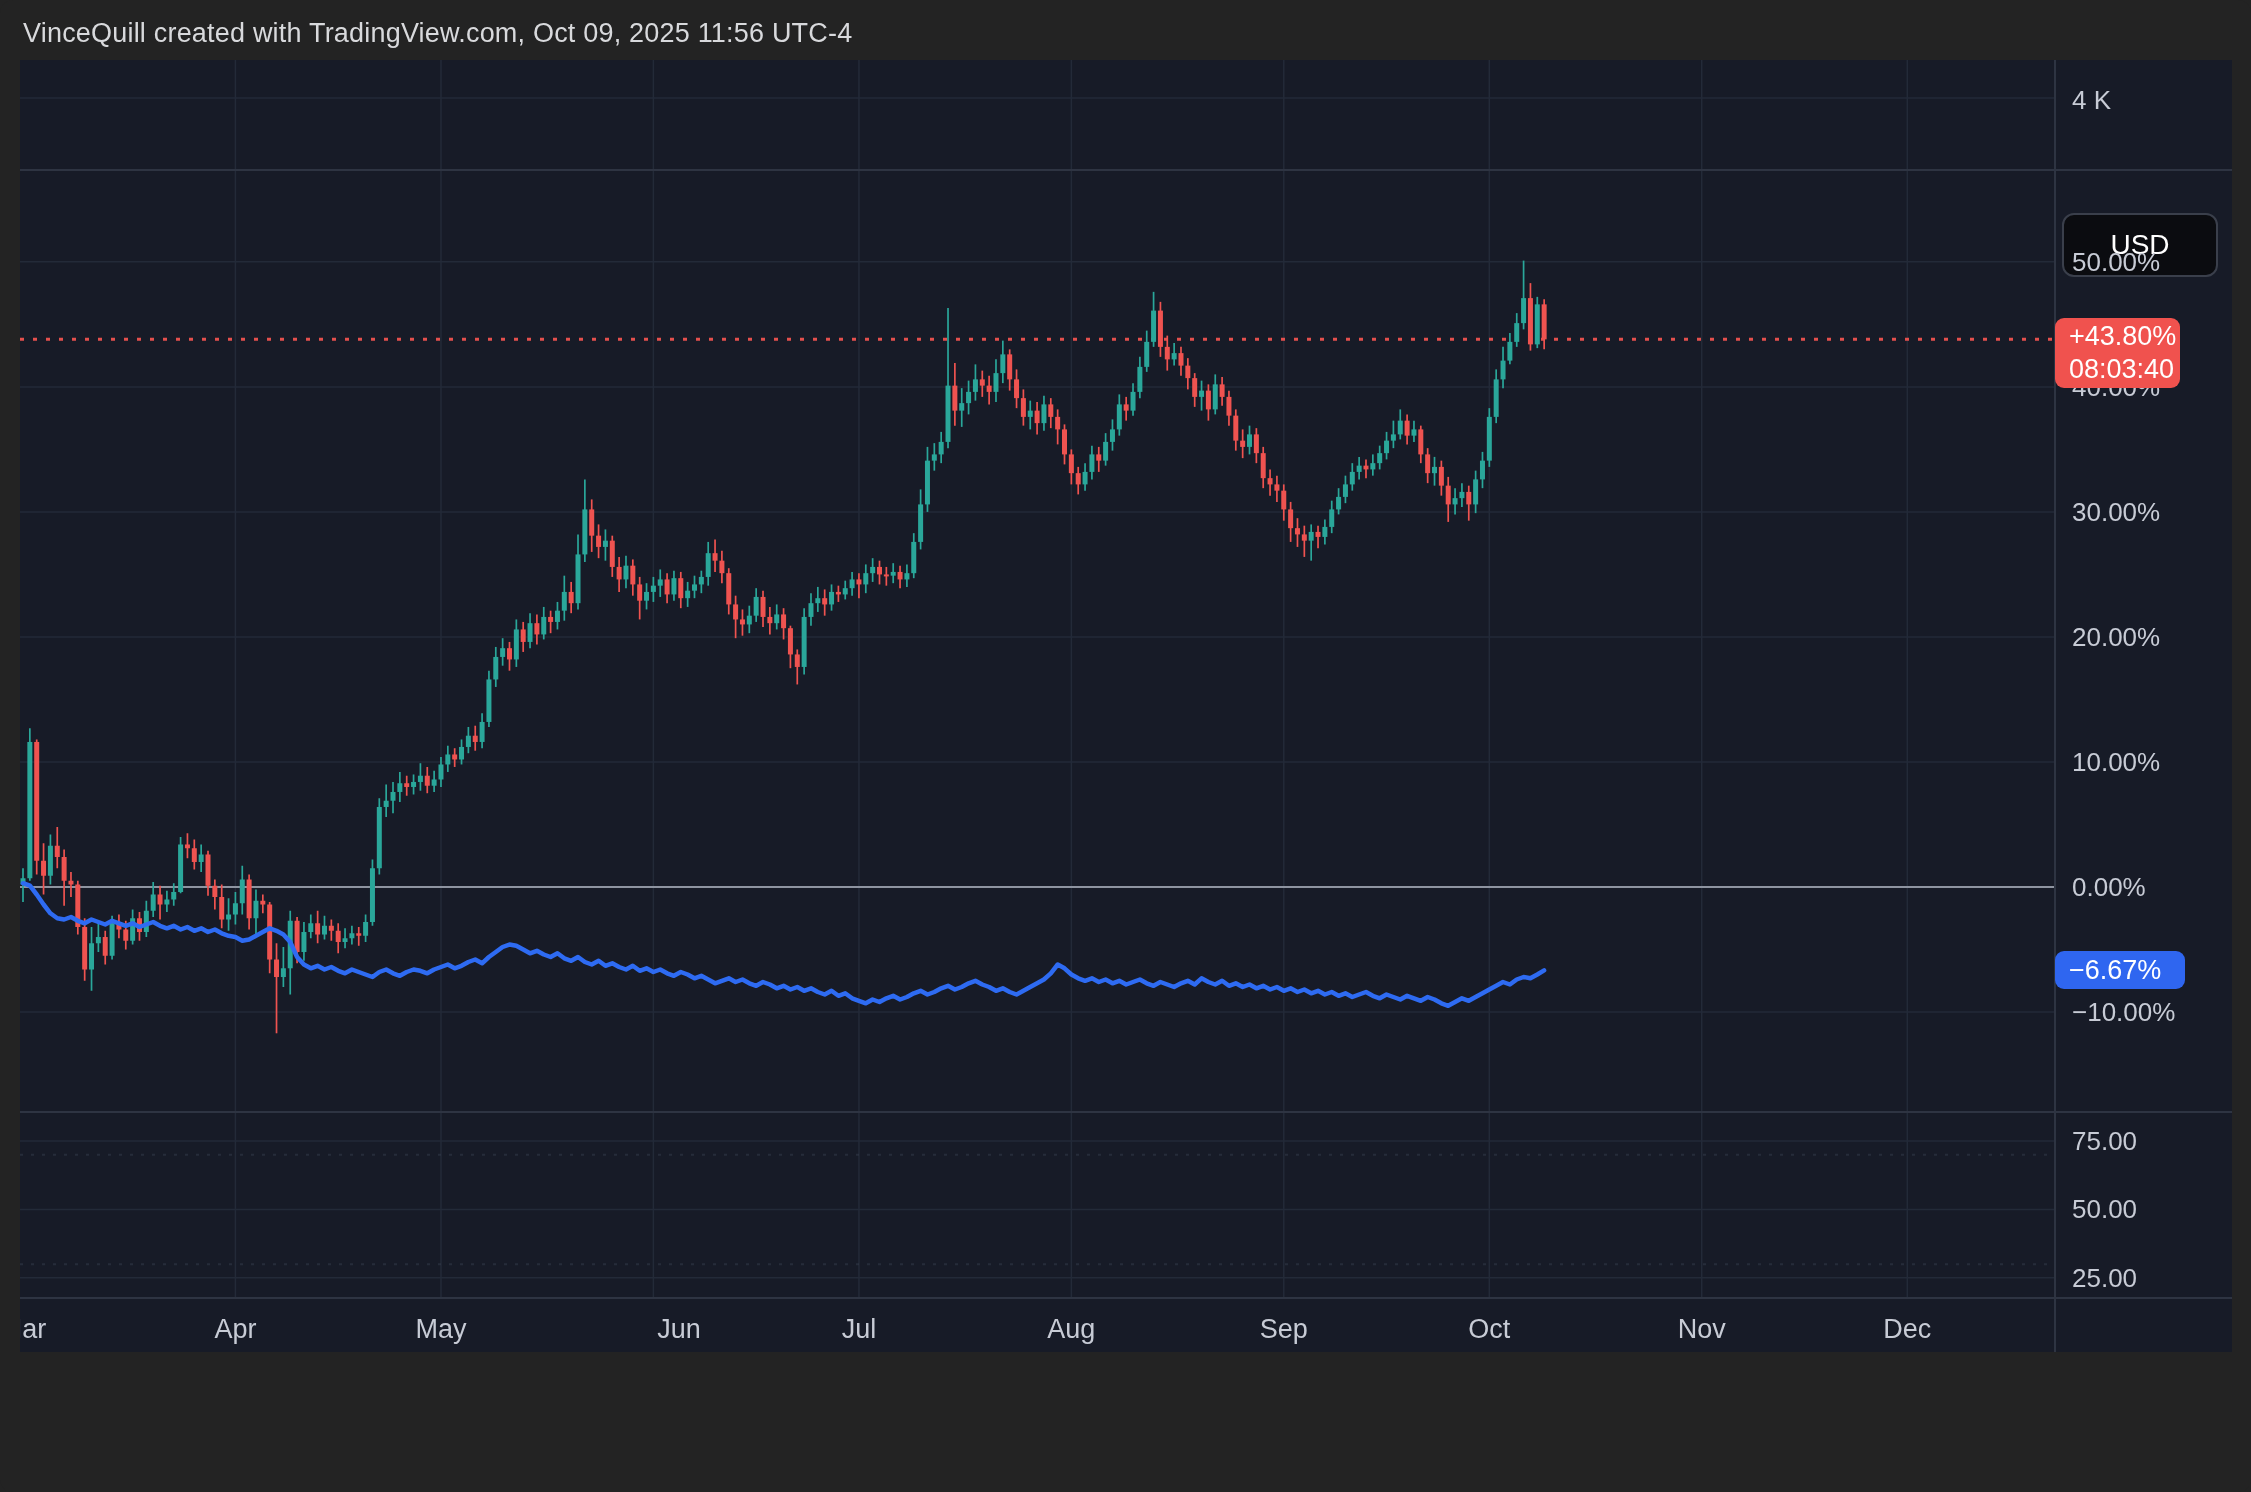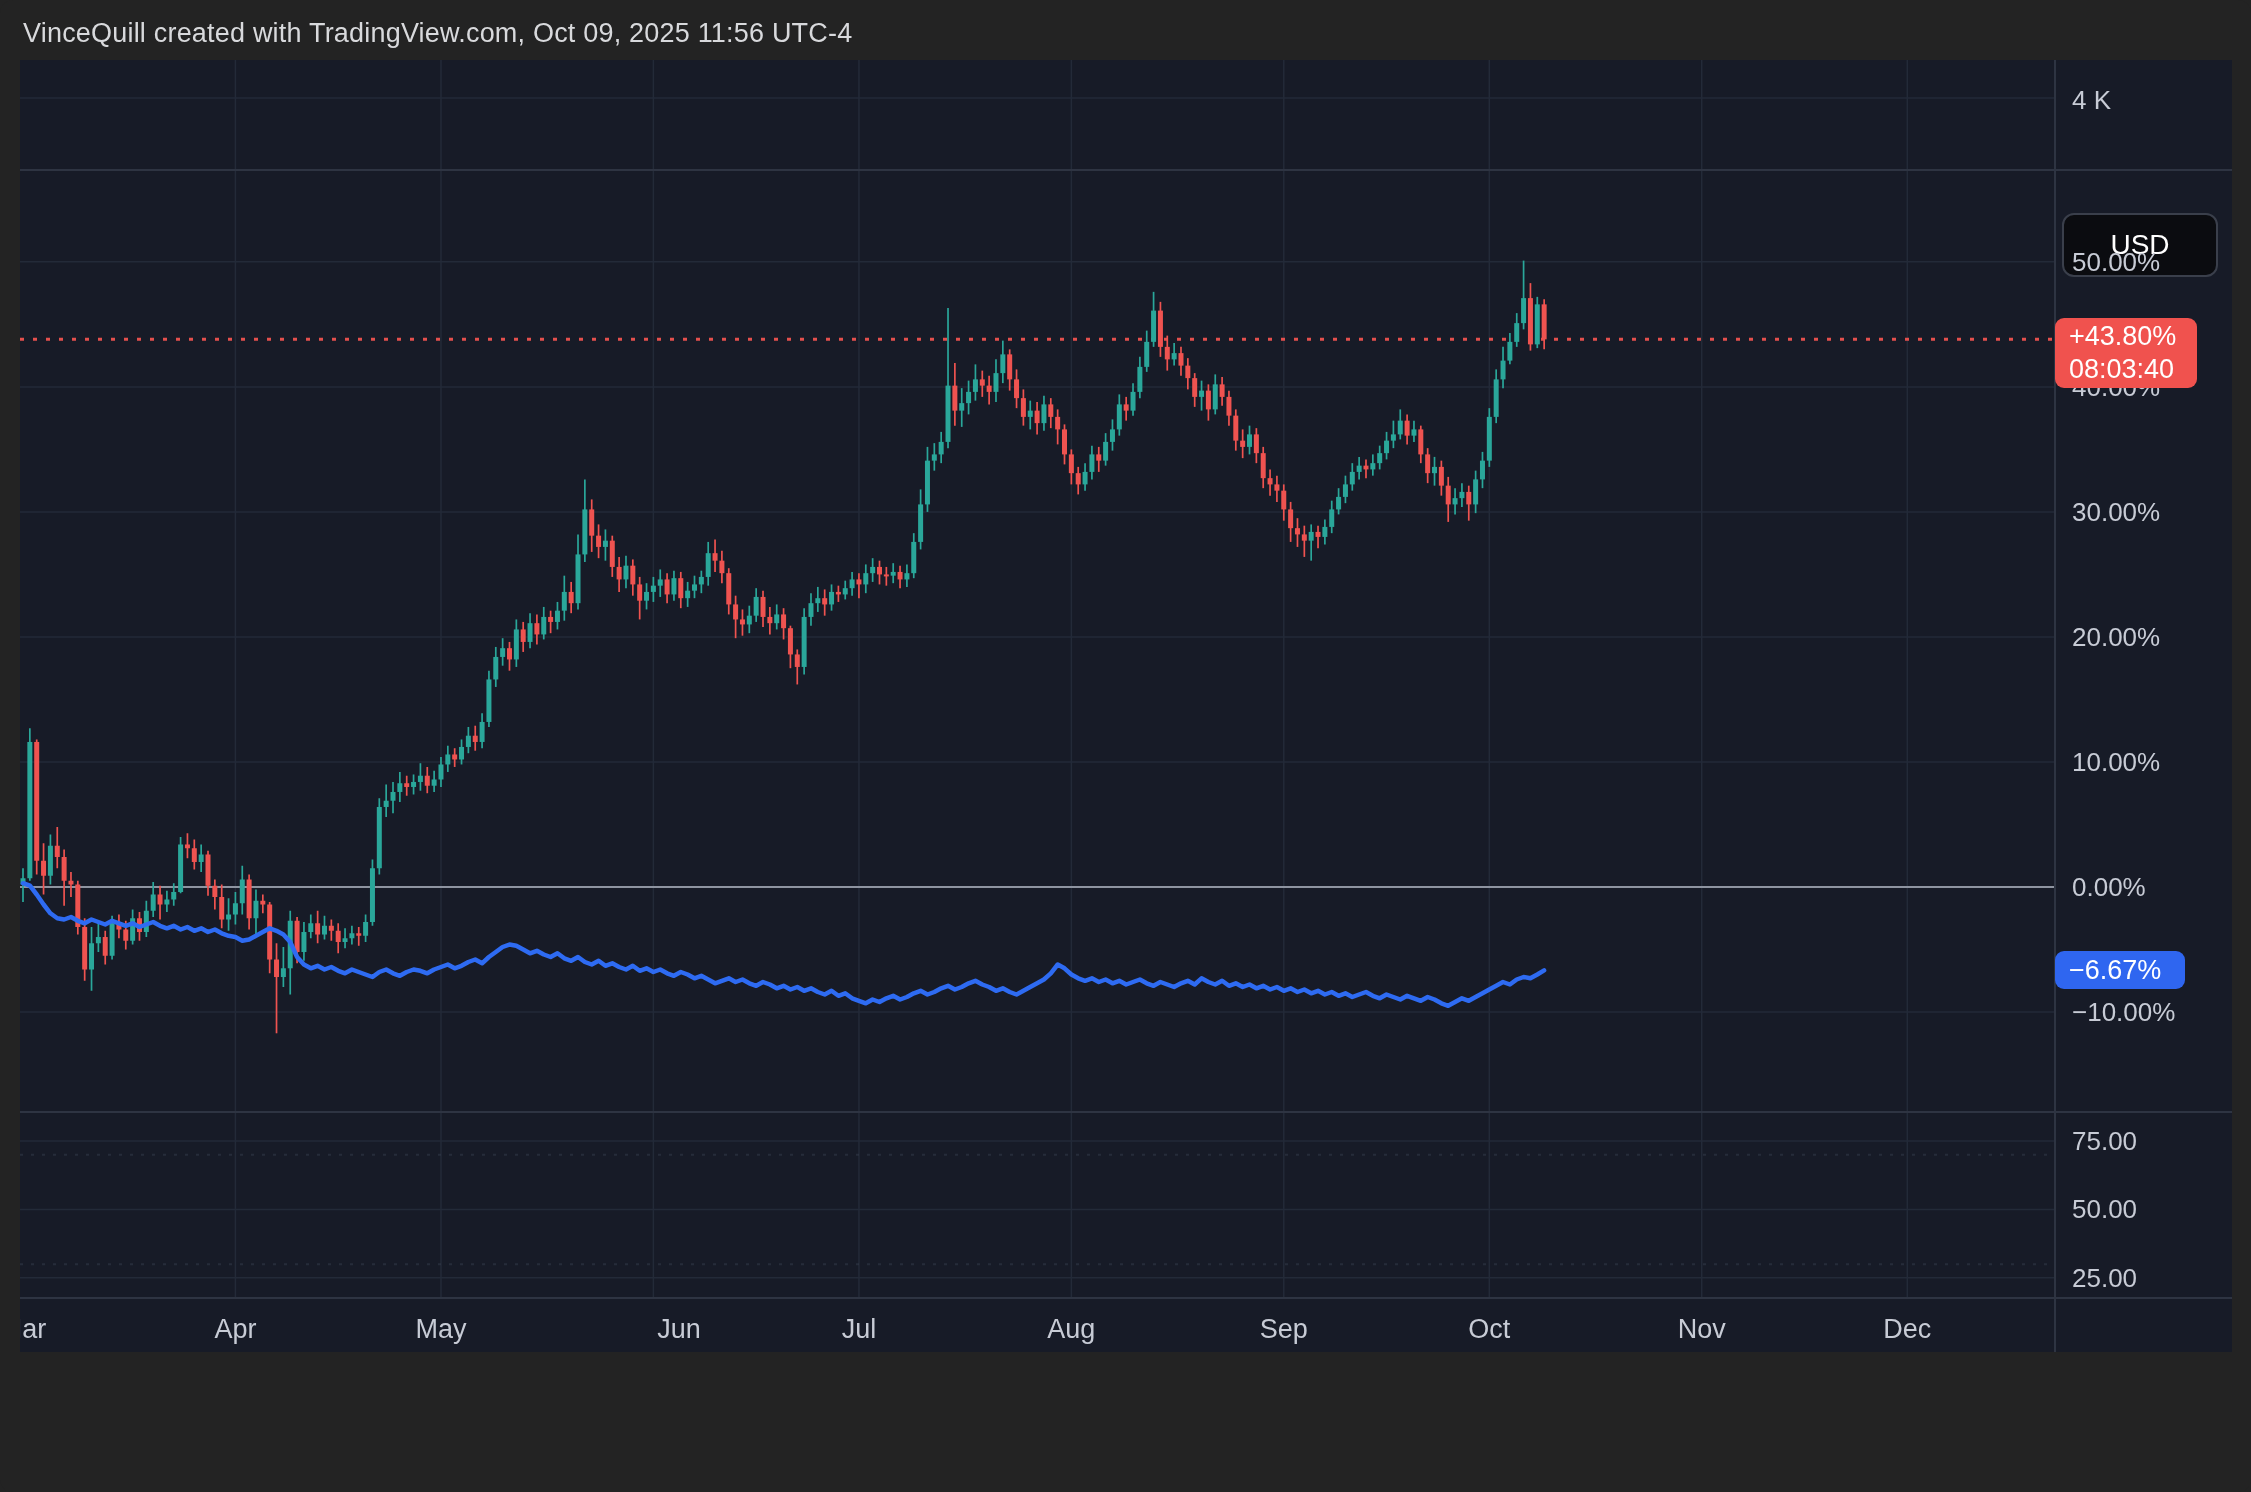--- a/index.html
+++ b/index.html
@@ -13,21 +13,21 @@
   .legend .blue{color:#3579f6;}
   .legend .k{color:#c9cdd7;margin-left:18px;}
   .legend .chg{margin-left:18px;}
   .ylab{position:absolute;left:2072px;transform:translateY(-50%);font-size:26px;color:#c7cbd5;white-space:nowrap;}
   .toplab{position:absolute;left:2072px;transform:translateY(-50%);font-size:26px;color:#c7cbd5;}
   .xlab{position:absolute;transform:translateX(-50%);top:1314px;font-size:27px;color:#c7cbd5;}
   #xclip{position:absolute;left:20px;top:1298px;width:2035px;height:54px;overflow:hidden;}
   #xclip .xlab{top:16px;}
   .usd-btn{position:absolute;left:2062px;top:177px;width:156px;height:64px;background:#0b0c10;border:2px solid #3a3f4b;border-radius:12px;color:#fff;font-size:28px;display:flex;align-items:center;justify-content:center;box-sizing:border-box;margin-top:36px;}
   .badge{position:absolute;left:2055px;border-radius:9px;color:#fff;font-size:27px;line-height:33px;padding:2px 14px;box-sizing:border-box;white-space:nowrap;}
-  .badge.red{background:#f0524e;width:142px;text-align:left;}
+  .badge.red{background:#f0524e;width:125px;text-align:left;}
   .badge.blue{background:#2f66f0;width:130px;display:flex;align-items:center;}
   .footer{position:absolute;left:27px;top:1400px;display:flex;align-items:center;}
   .brand{margin-left:20px;font-size:45px;font-weight:700;color:#d4d5d8;letter-spacing:.5px;}
 </style>
 </head>
 <body>
 
 <div id="stage">
   <svg id="chart-svg" width="2251" height="1492">
       <rect x="20" y="60" width="2212" height="1292" fill="#171b27"></rect>

